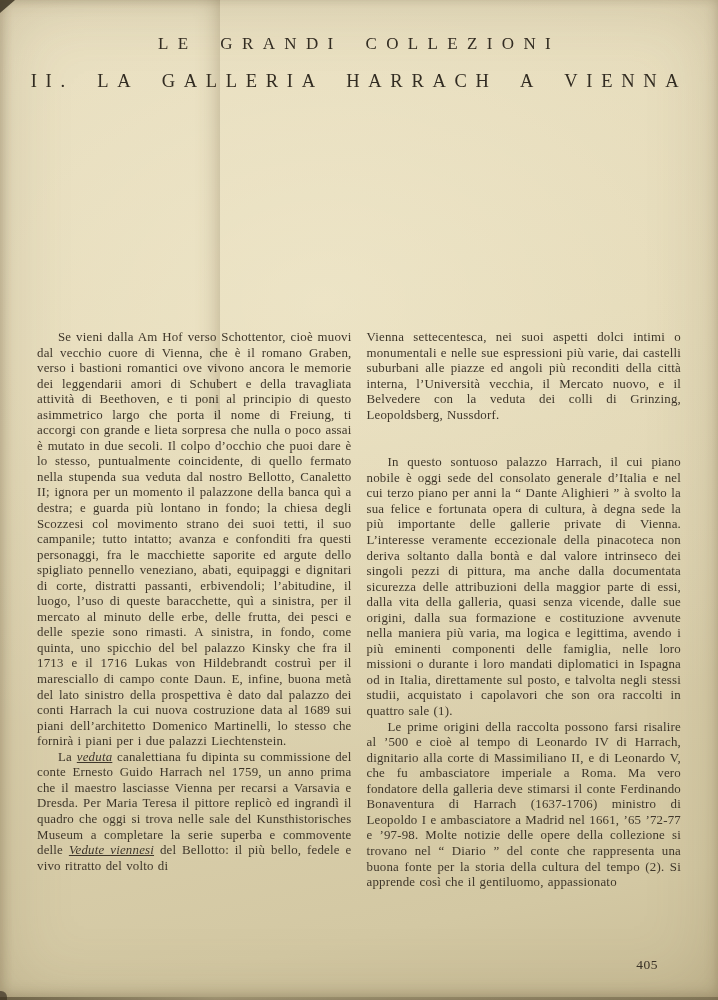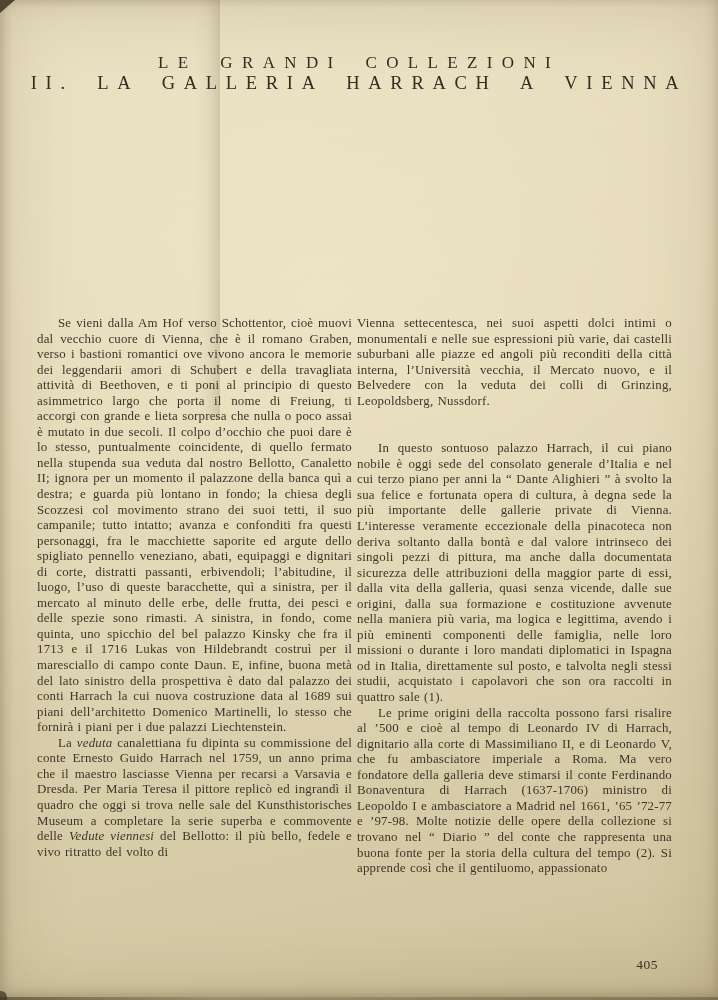--- a/index.html
+++ b/index.html
@@ -46,59 +46,60 @@
   }
   .curve-hint {
     position: absolute; top: 0; left: 0;
     width: 220px; height: 420px;
     border-radius: 0 0 0 100%;
     box-shadow: inset -18px 10px 24px -20px rgba(100,82,48,0.45);
     pointer-events: none;
   }
 
   .header {
-    padding-top: 53px;
+    padding-top: 34px;
     text-align: center;
     color: #322c22;
   }
   .series-title {
     font-size: 17px;
     letter-spacing: 0.55em;
     word-spacing: 0.55em;
     white-space: nowrap;
   }
   .article-title {
+    margin-top: 17px;
     font-size: 18.5px;
     letter-spacing: 0.47em;
     word-spacing: 0.55em;
     white-space: nowrap;
   }
 
   .columns {
     position: absolute;
-    top: 316px;
+    top: 330px;
     left: 37px;
     right: 37px;
     display: flex;
-    gap: 5px;
+    gap: 15px;
   }
   .col {
     width: 315px;
     font-size: 12.9px;
     line-height: 15.55px;
     text-align: justify;
     letter-spacing: 0.015em;
     word-spacing: 0.06em;
   }
   .col p {
     margin: 0;
   }
   .col p.indent { text-indent: 21px; }
   .col p.gap-before { margin-top: 32px; }
-  .col .it { font-style: italic; }
+  .col .it { font-style: italic; text-decoration: underline; }
 
   .page-number {
     position: absolute;
     right: 60px;
     bottom: 27px;
     font-size: 13.5px;
     letter-spacing: 0.04em;
     color: #3a3226;
   }
 </style>

